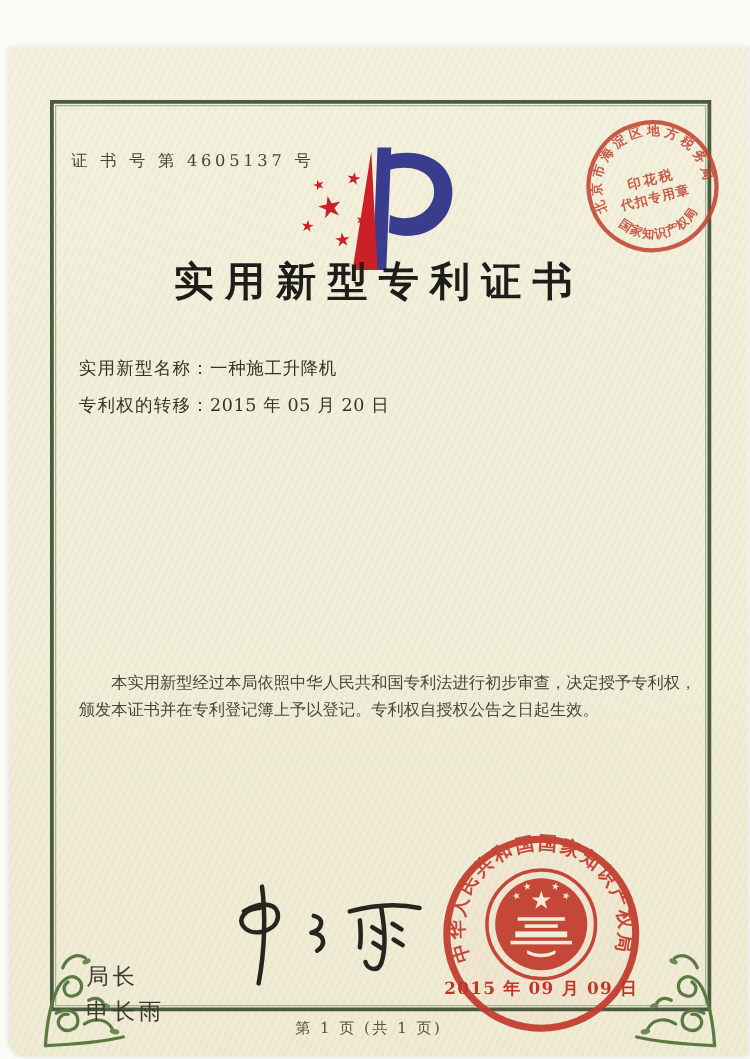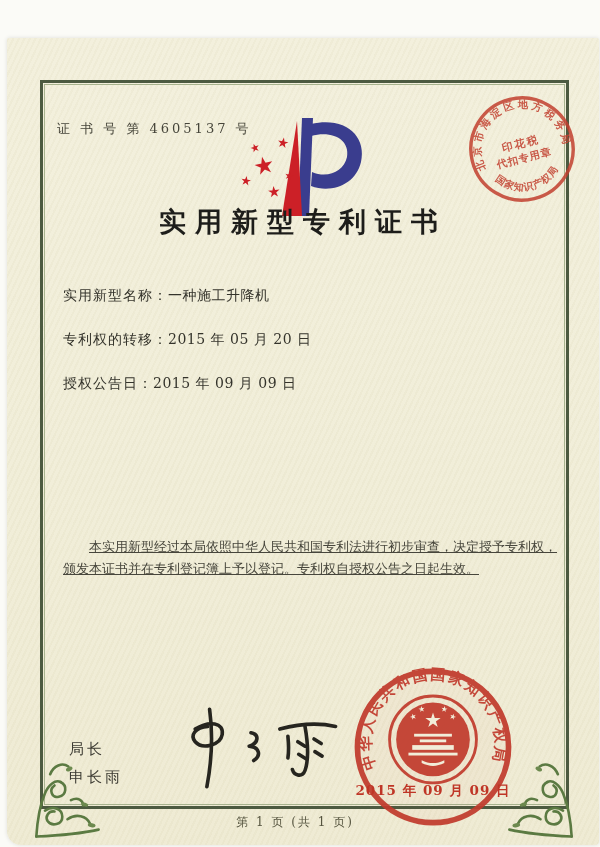--- a/index.html
+++ b/index.html
@@ -27,37 +27,37 @@
   .cert-no{
     position:absolute;left:50px;top:82px;
     font-size:13px;letter-spacing:3px;color:#46453a;
   }
   .logo{
     position:absolute;left:50%;top:74px;transform:translateX(-52%);
     width:150px;height:110px;
   }
   .title{
     position:absolute;left:0;right:0;top:166px;text-align:center;
-    font-size:27px;font-weight:bold;letter-spacing:9px;color:#1d1d1a;
+    font-size:32px;font-weight:bold;letter-spacing:9px;color:#1d1d1a;
   }
   .fields{
     position:absolute;left:56px;right:40px;top:247px;
-    display:flex;flex-direction:column;gap:24px;
+    display:flex;flex-direction:column;gap:10px;
   }
   .field-row{font-size:14px;line-height:20px;color:#34332b;white-space:nowrap;}
   .field-label{letter-spacing:1px;}
   .field-value{letter-spacing:0.5px;}
   .body-text{
     position:absolute;left:56px;right:42px;top:498px;
     font-size:13px;line-height:21.5px;color:#47463c;text-align:justify;
   }
-  .body-text p{margin:0;text-indent:2em;text-decoration:underline;}
+  .body-text p{margin:0;text-indent:2em;}
   .officer{
-    position:absolute;left:62px;top:697px;
-    font-size:15px;line-height:28px;letter-spacing:3px;color:#3b3a32;
+    position:absolute;left:62px;top:731px;
+    font-size:18px;line-height:28px;letter-spacing:3px;color:#3b3a32;font-family:Liberation Mono, monospace;
   }
   .signature{
     position:absolute;left:163px;top:660px;width:180px;height:100px;
   }
   .office-seal{
     position:absolute;left:341px;top:624px;width:170px;height:170px;
   }
   .office-seal svg{opacity:0.93;}
   .seal-date{
     position:absolute;left:0;right:0;top:120px;text-align:center;
@@ -154,23 +154,20 @@
   </svg>
 
   <div class="title">实用新型专利证书</div>
 
   <div class="fields">
     <div class="field-row">
       <span class="field-label">实用新型名称：</span><span class="field-value">一种施工升降机</span>
     </div>
     <div class="field-row">
       <span class="field-label">专利权的转移：</span><span class="field-value">2015 年 05 月 20 日</span>
-    </div>
-    <div class="field-row">
-      <span class="field-label">授权公告日：</span><span class="field-value">2015 年 09 月 09 日</span>
     </div>
   </div>
 
   <div class="body-text">
     <p>本实用新型经过本局依照中华人民共和国专利法进行初步审查，决定授予专利权，颁发本证书并在专利登记簿上予以登记。专利权自授权公告之日起生效。</p>
   </div>
 
   <div class="officer">
     <div>局长</div>
     <div>申长雨</div>

